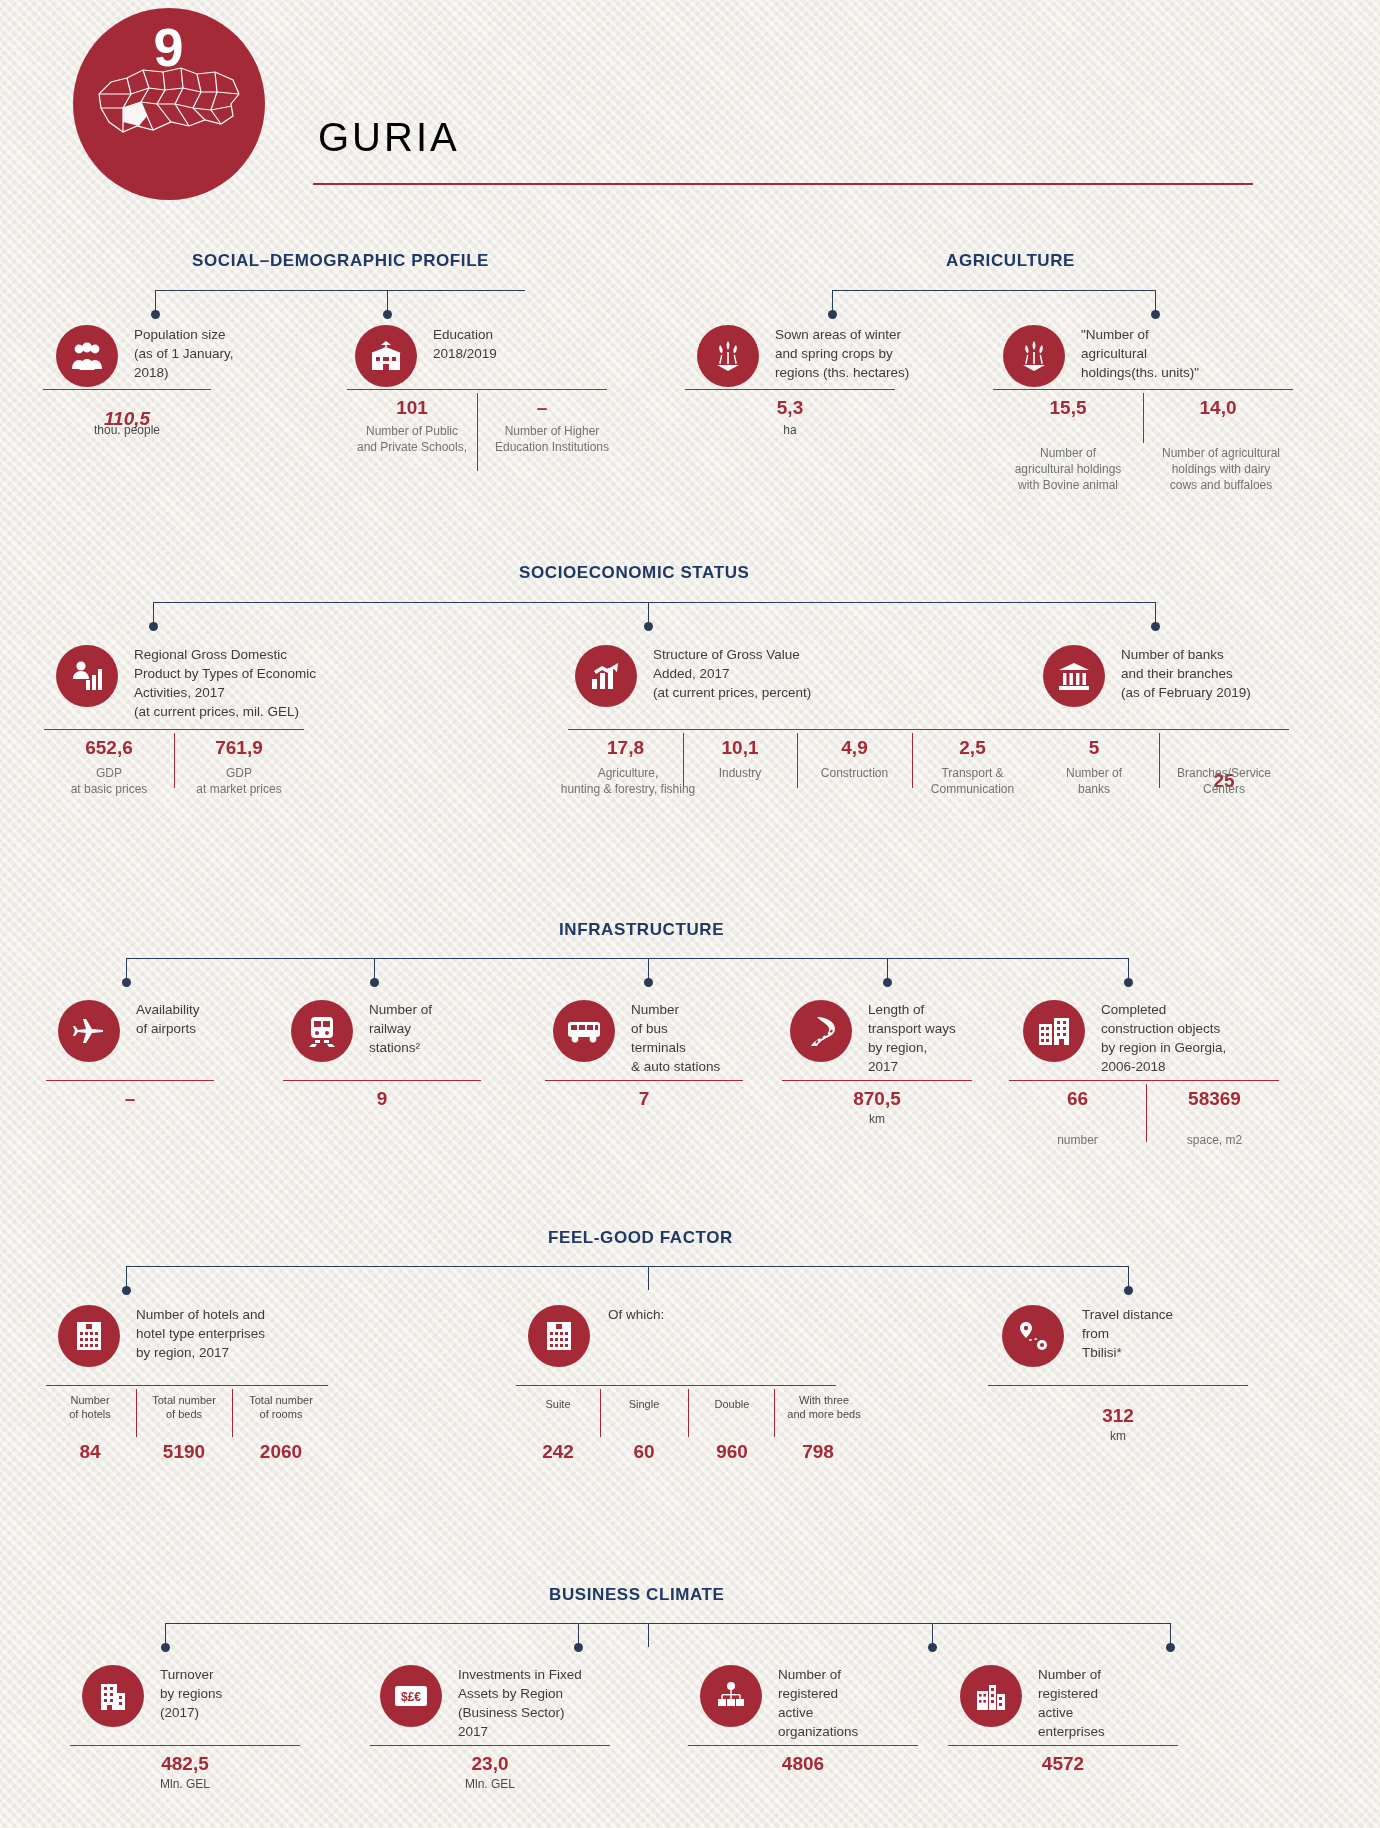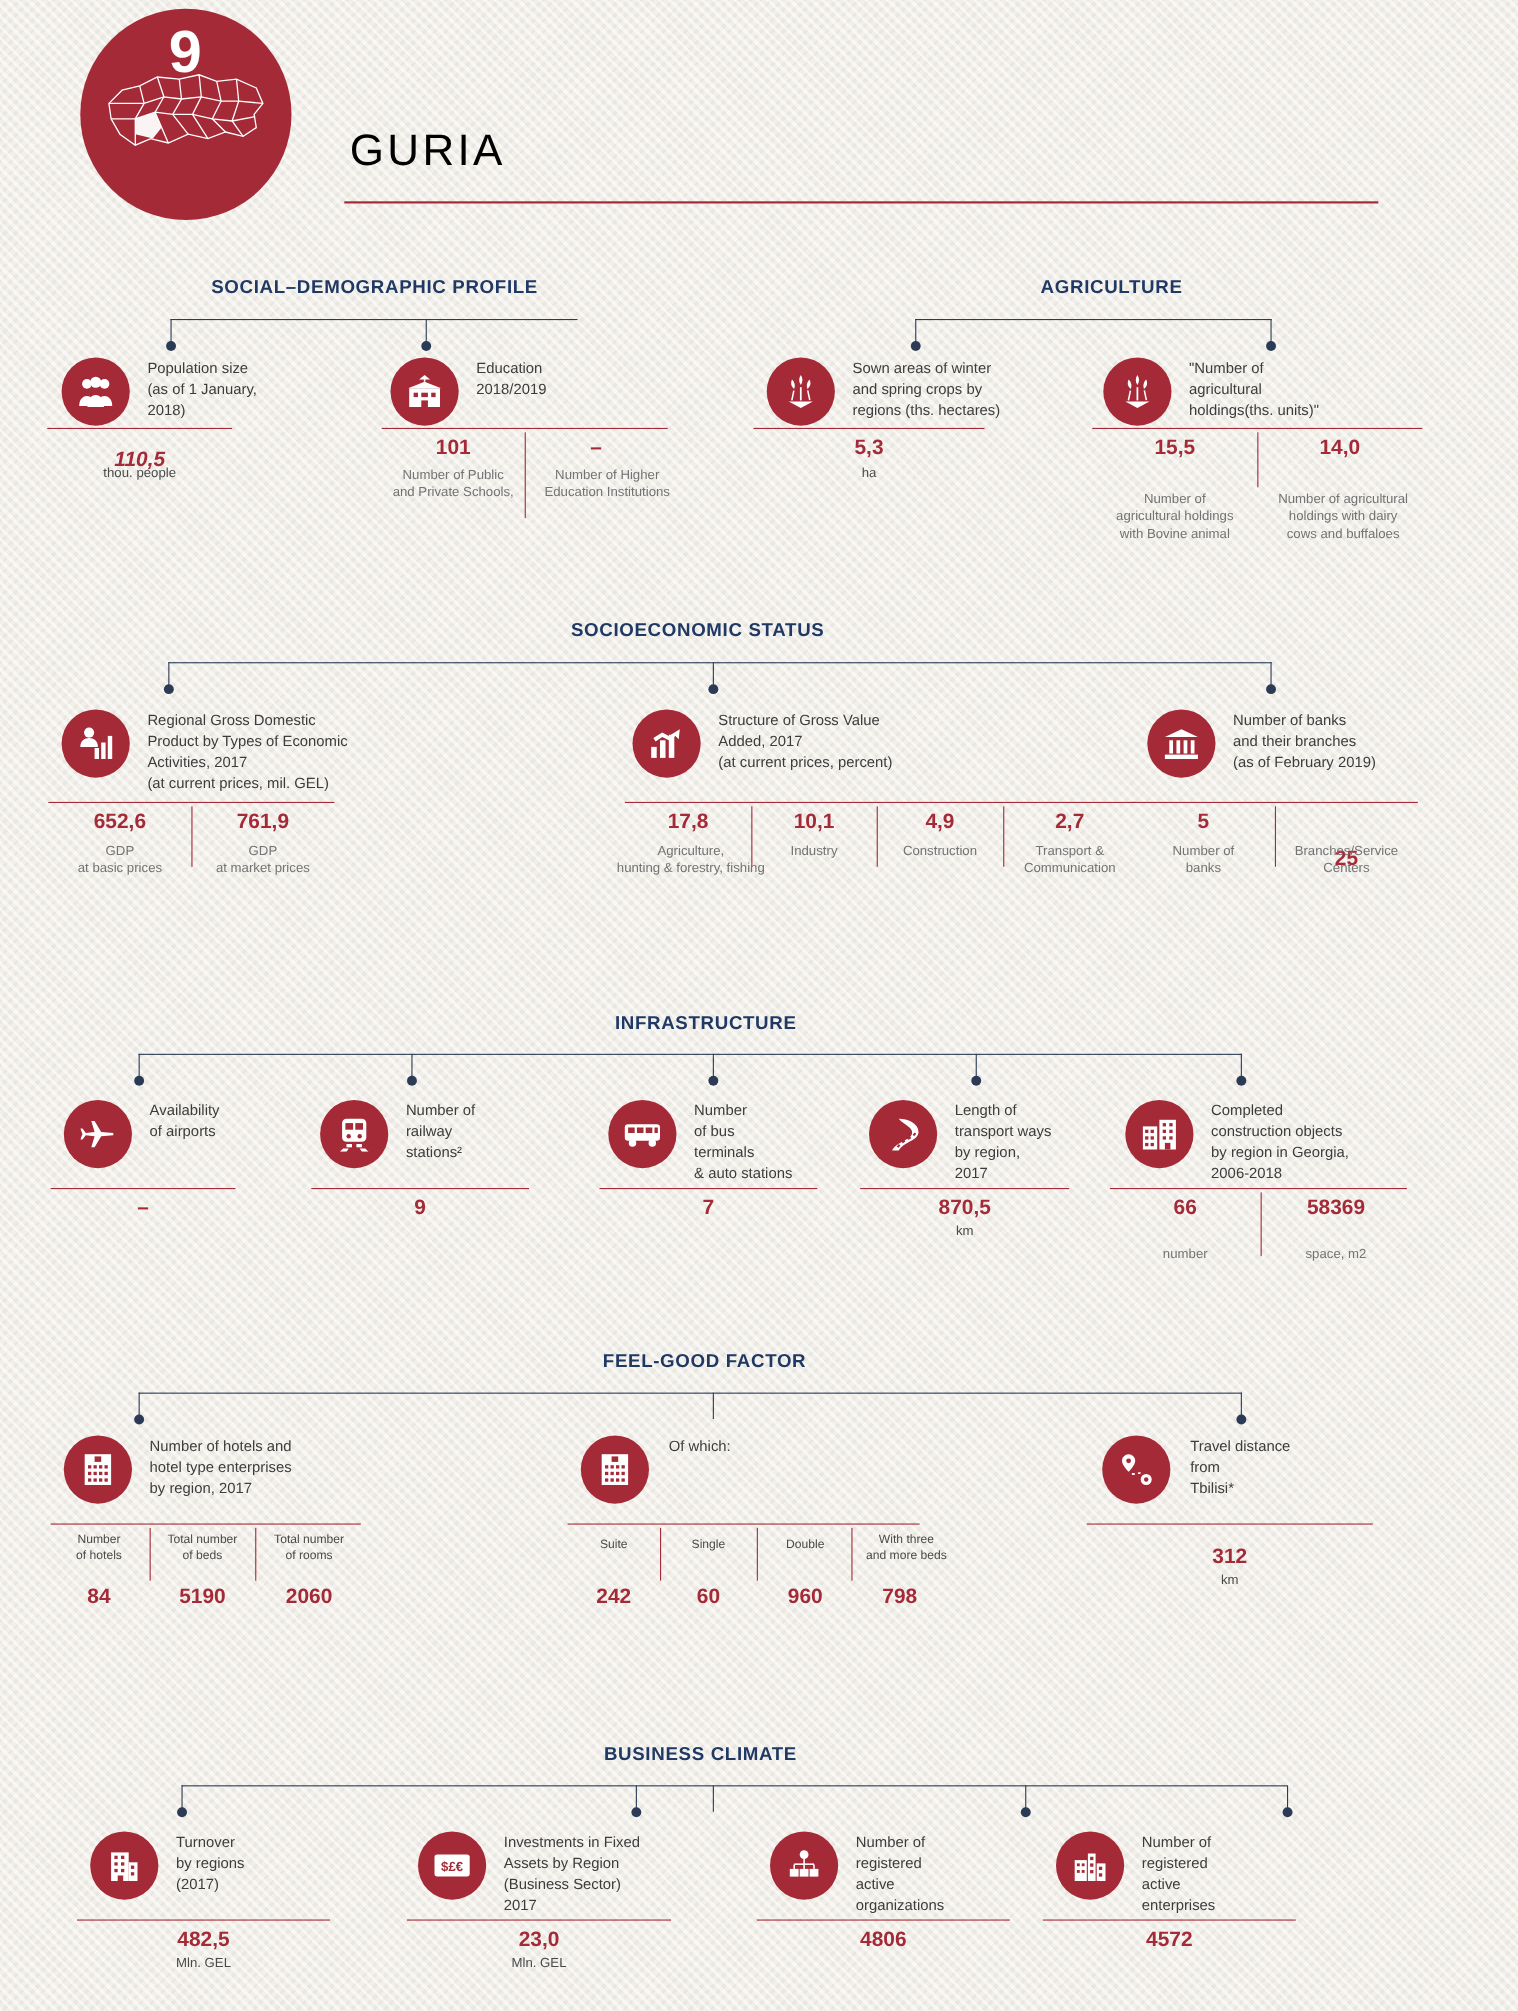--- a/index.html
+++ b/index.html
@@ -268,21 +268,21 @@
     <div class="sep" style="left:108px; top:88px; height:55px;"></div>
     <div class="sep" style="left:222px; top:88px; height:55px;"></div>
     <div class="sep" style="left:337px; top:88px; height:55px;"></div>
     <div class="val" style="left:-7px; top:92px; width:115px;">17,8</div>
     <div class="cap" style="left:-27px; top:120px; width:160px; white-space:pre-line;">Agriculture,
 hunting &amp; forestry, fishing</div>
     <div class="val" style="left:108px; top:92px; width:114px;">10,1</div>
     <div class="cap" style="left:108px; top:120px; width:114px; white-space:pre-line;">Industry</div>
     <div class="val" style="left:222px; top:92px; width:115px;">4,9</div>
     <div class="cap" style="left:222px; top:120px; width:115px; white-space:pre-line;">Construction</div>
-    <div class="val" style="left:337px; top:92px; width:121px;">2,7</div>
+    <div class="val" style="left:337px; top:92px; width:121px;">2,5</div>
     <div class="cap" style="left:337px; top:120px; width:121px; white-space:pre-line;">Transport &amp;
 Communication</div>
   </div>
 
   <div class="block" style="left:1043px; top:645px; width:280px;">
     <div class="circ">
       <svg width="34" height="30" viewBox="0 0 34 30">
           <g fill="#fff">
         <path d="M17 2l15 7H2z"></path>
             <rect x="2" y="25" width="30" height="4"></rect>

